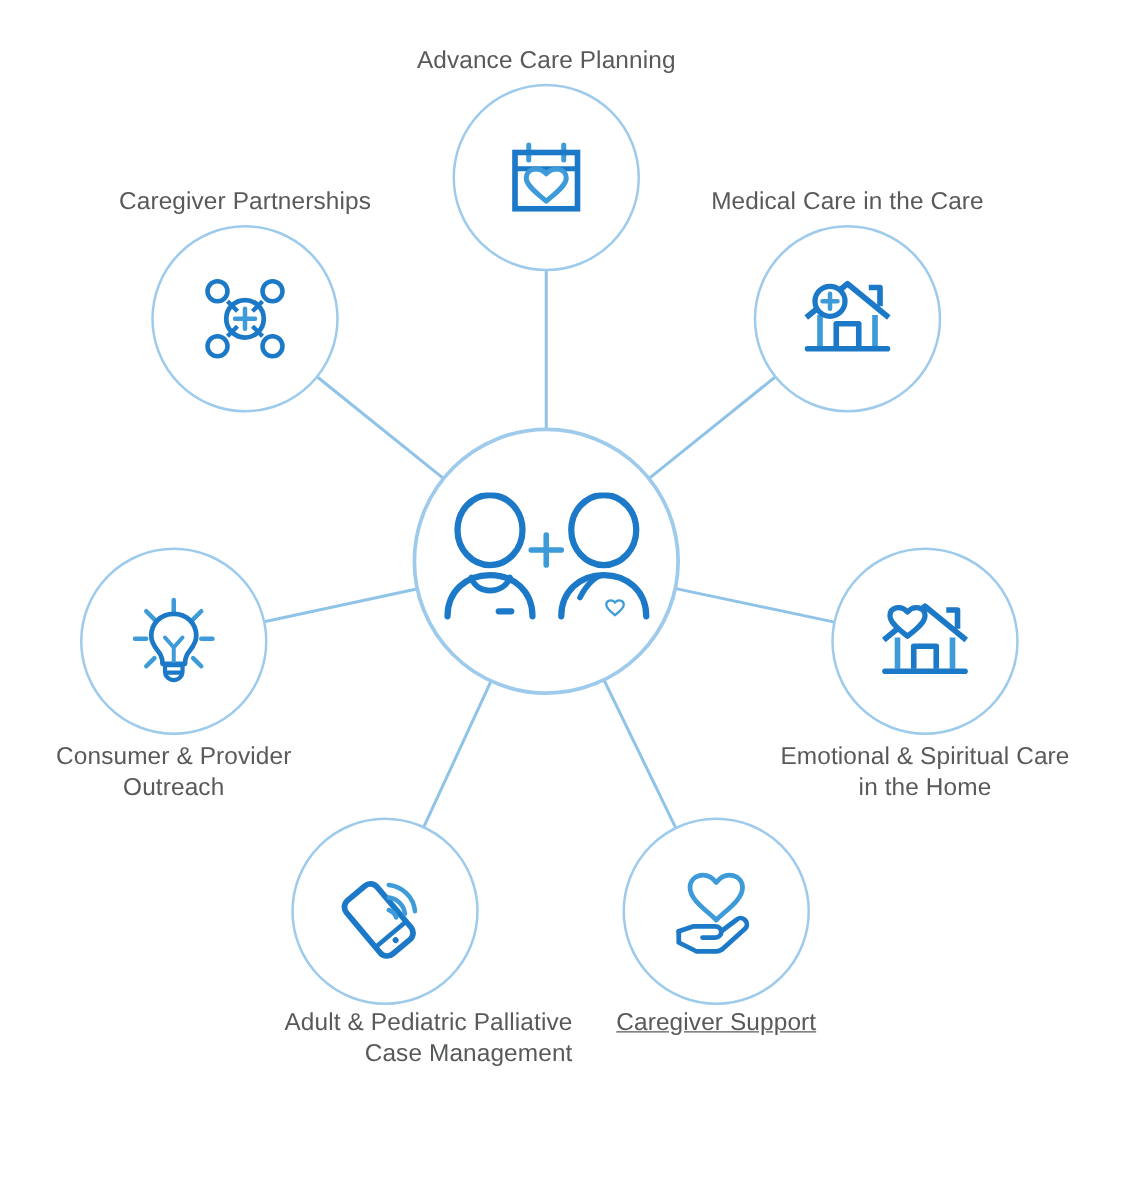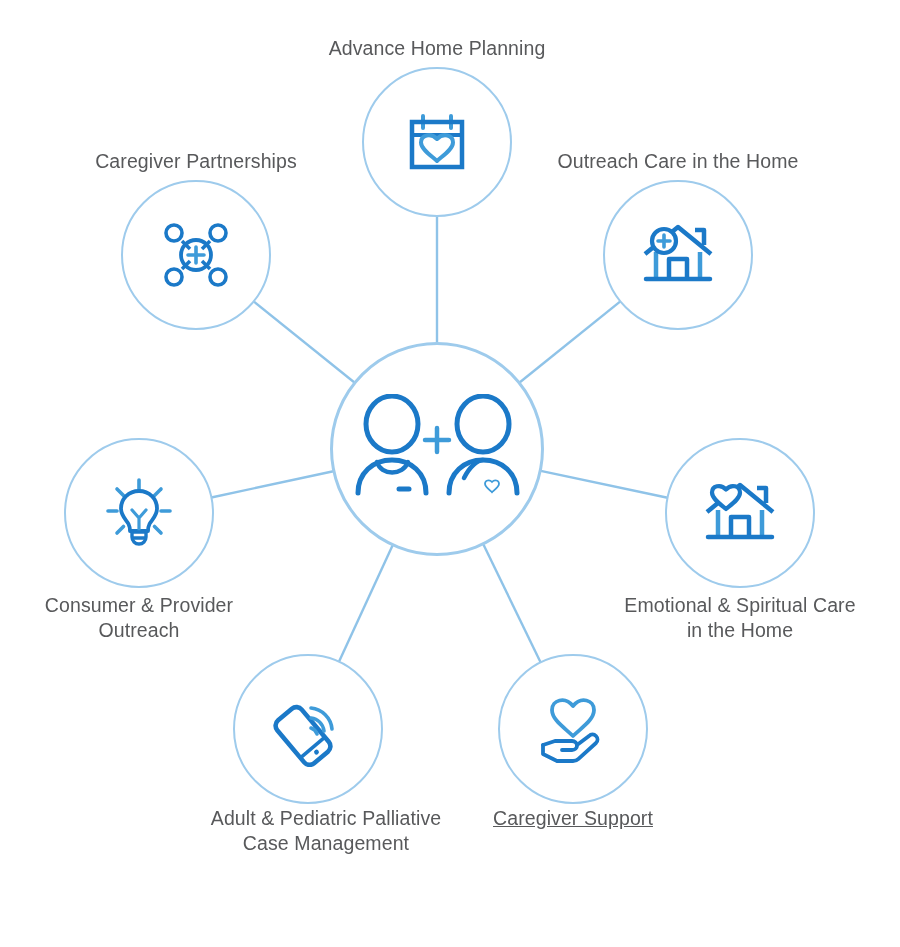--- a/index.html
+++ b/index.html
@@ -99,21 +99,21 @@
   <div class="node node-outer" style="left:362px; top:67px;">
     <span>
       <svg class="icon-svg" width="66" height="66" viewBox="0 0 66 66" fill="none">
         <path d="M19 7 v12 M47 7 v12" stroke="#3e9bd9" stroke-width="4" stroke-linecap="round"></path>
         <rect x="8" y="13" width="50" height="45" stroke="#1b79c8" stroke-width="4.5"></rect>
         <path d="M8 26 h50" stroke="#1b79c8" stroke-width="4"></path>
         <path d="M33 52 c-6 -5.5 -16 -12 -16 -18.6 c0 -7.2 9.5 -10.2 16 -3.4 c6.5 -6.8 16 -3.8 16 3.4 c0 6.6 -10 13.1 -16 18.6 z" stroke="#3e9bd9" stroke-width="4" fill="none" stroke-linejoin="round"></path>
       </svg>
     </span>
   </div>
-  <div class="label" style="left:237px; top:36px; width:400px;">Advance Home Planning</div>
+  <div class="label" style="left:237px; top:36px; width:400px;">Advance Care Planning</div>
 
   <div class="node node-outer" style="left:121px; top:180px;">
     <span>
       <svg class="icon-svg" width="72" height="72" viewBox="0 0 72 72" fill="none">
         <line x1="22" y1="22" x2="30" y2="30" stroke="#1b79c8" stroke-width="3.5"></line>
         <line x1="50" y1="22" x2="42" y2="30" stroke="#1b79c8" stroke-width="3.5"></line>
         <line x1="22" y1="50" x2="30" y2="42" stroke="#1b79c8" stroke-width="3.5"></line>
         <line x1="50" y1="50" x2="42" y2="42" stroke="#1b79c8" stroke-width="3.5"></line>
         <circle cx="36" cy="36" r="15" stroke="#1b79c8" stroke-width="3.8"></circle>
         <path d="M36 28 v16 M28 36 h16" stroke="#3e9bd9" stroke-width="3.6" stroke-linecap="round"></path>
@@ -138,21 +138,21 @@
 
         <path d="M28 57 v-18 h18 v18" stroke="#1b79c8" stroke-width="4.5" stroke-linejoin="round"></path>
 
         <path d="M5 59 h64" stroke="#1b79c8" stroke-width="4.5" stroke-linecap="round"></path>
 
         <circle cx="23" cy="21" r="12" stroke="#1b79c8" stroke-width="4.2" fill="#fff"></circle>
         <path d="M23 15 v12 M17 21 h12" stroke="#3e9bd9" stroke-width="3.6" stroke-linecap="round"></path>
       </svg>
     </span>
   </div>
-  <div class="label" style="left:503px; top:149px; width:350px;">Outreach Care in the Home</div>
+  <div class="label" style="left:503px; top:149px; width:350px;">Medical Care in the Care</div>
 
   <div class="node node-outer" style="left:64px; top:438px;">
     <span>
       <svg class="icon-svg" width="68" height="72" viewBox="0 0 68 72" fill="none">
 
         <path d="M34 3 v9" stroke="#3e9bd9" stroke-width="3.6" stroke-linecap="round"></path>
         <path d="M12 12 l6.5 6.5" stroke="#3e9bd9" stroke-width="3.6" stroke-linecap="round"></path>
         <path d="M56 12 l-6.5 6.5" stroke="#3e9bd9" stroke-width="3.6" stroke-linecap="round"></path>
         <path d="M3 34 h9" stroke="#3e9bd9" stroke-width="3.6" stroke-linecap="round"></path>
         <path d="M65 34 h-9" stroke="#3e9bd9" stroke-width="3.6" stroke-linecap="round"></path>
@@ -196,21 +196,21 @@
           <path d="M17 60 h32" stroke="#1b79c8" stroke-width="3.6"></path>
           <circle cx="33" cy="66" r="2.4" fill="#1b79c8"></circle>
         </g>
 
         <path d="M41 17 C52 18 61 27 62 38" stroke="#3e9bd9" stroke-width="3.6" fill="none" stroke-linecap="round"></path>
         <path d="M41 27 C48 28 53 33 54 40" stroke="#3e9bd9" stroke-width="3.6" fill="none" stroke-linecap="round"></path>
         <path d="M41 37 C44 38 46 40 47 43" stroke="#3e9bd9" stroke-width="3.6" fill="none" stroke-linecap="round"></path>
       </svg>
     </span>
   </div>
-  <div class="label" style="left:176px; top:806px; width:300px;">Adult &amp; Pediatric Palliative
+  <div class="label" style="left:158px; top:806px; width:300px;text-align:right;">Adult &amp; Pediatric Palliative
 Case Management</div>
 
   <div class="node node-outer" style="left:498px; top:654px;">
     <span>
       <svg class="icon-svg" width="72" height="72" viewBox="0 0 72 72" fill="none">
 
         <path d="M36 43 C28 35 15 27 15 17 C15 7 28 3 36 13 C44 3 57 7 57 17 C57 27 44 35 36 43 z" stroke="#3e9bd9" stroke-width="3.8" fill="none" stroke-linejoin="round"></path>
 
         <path d="M6 52 l12 -4 h17 c3 0 5 2 5 4.5 c0 2.5 -2 4.5 -5 4.5 h-10" stroke="#1b79c8" stroke-width="3.8" fill="none" stroke-linejoin="round" stroke-linecap="round"></path>
         <path d="M6 52 v9 l14 7 h16 c2 0 4 -0.8 5.5 -2.2 L59 50 c2 -2 2 -5 0 -7 c-2 -2 -5 -2 -7 0 L40 52" stroke="#1b79c8" stroke-width="3.8" fill="none" stroke-linejoin="round" stroke-linecap="round"></path>

